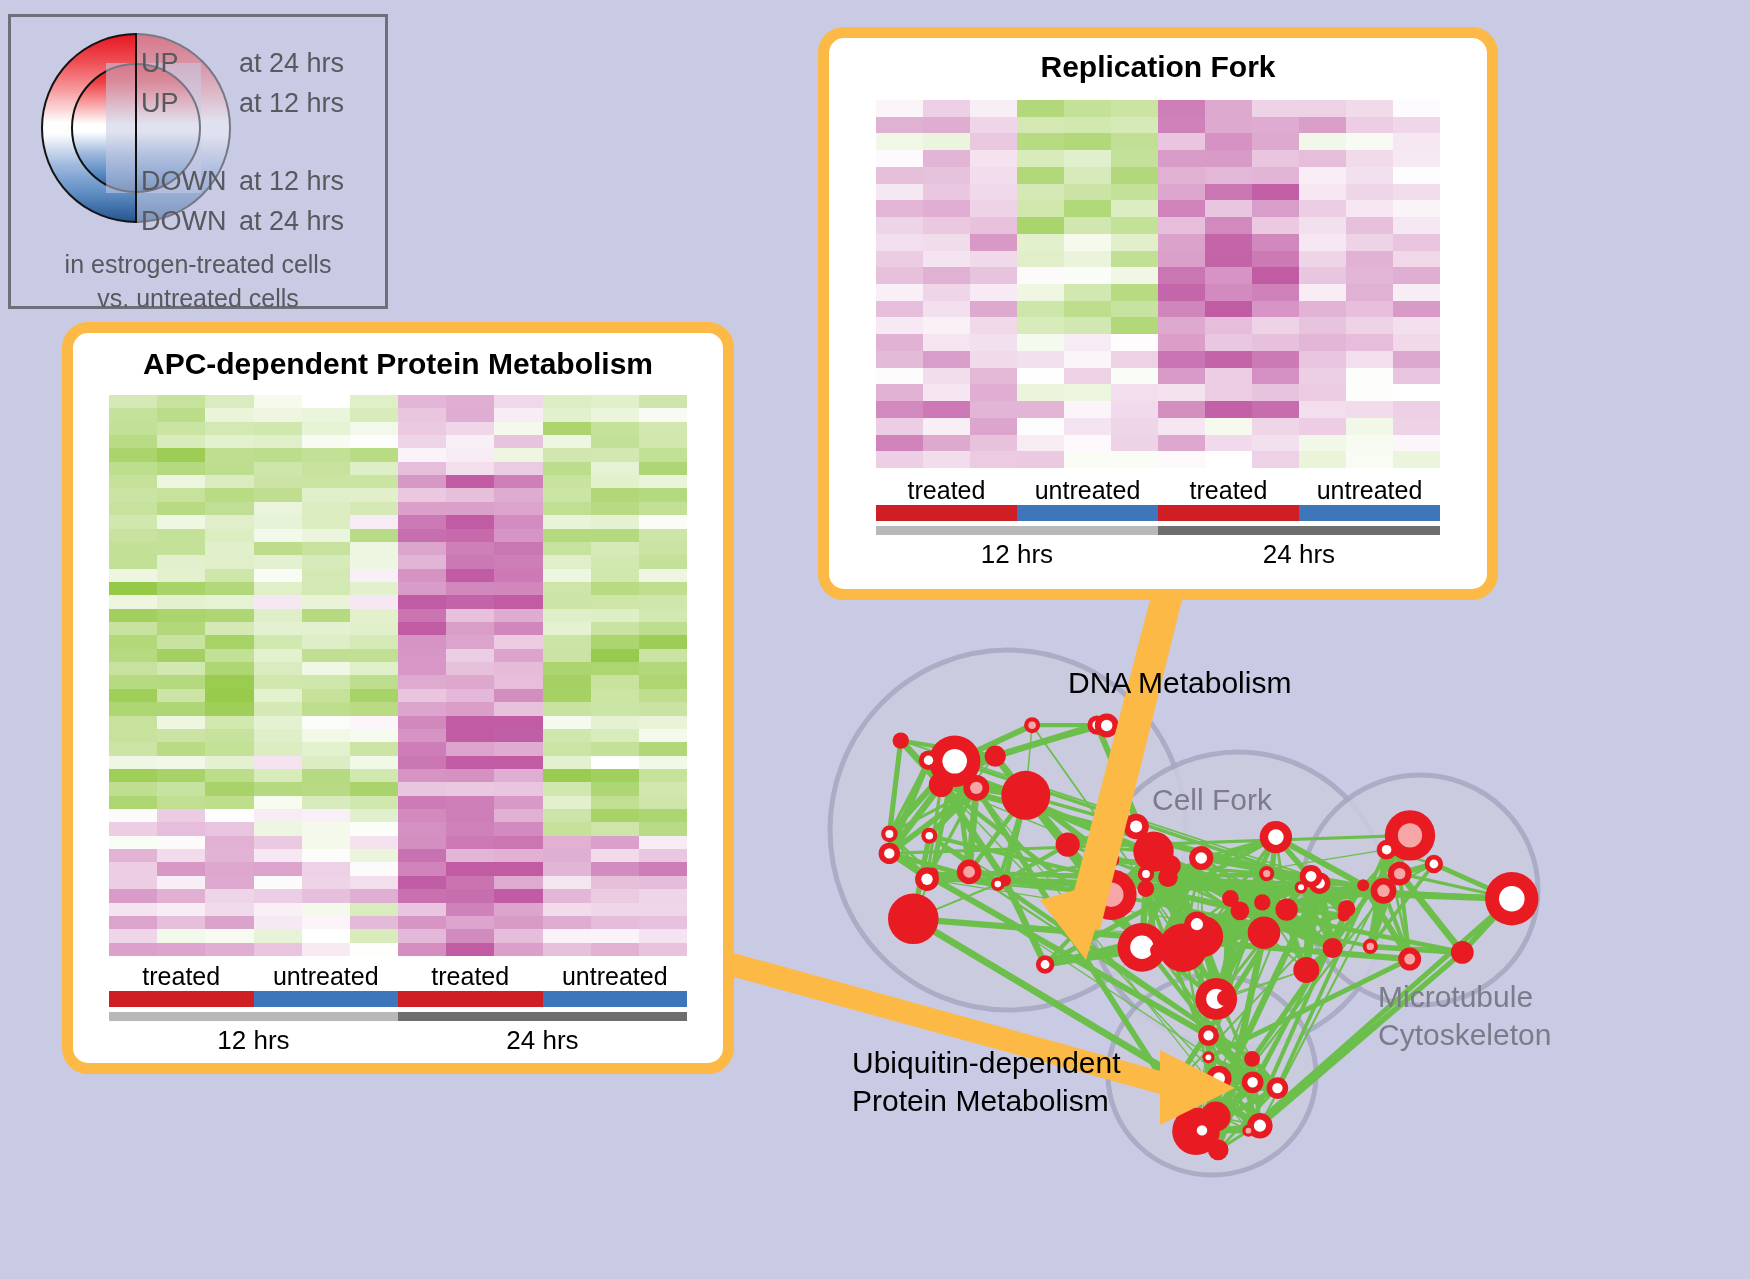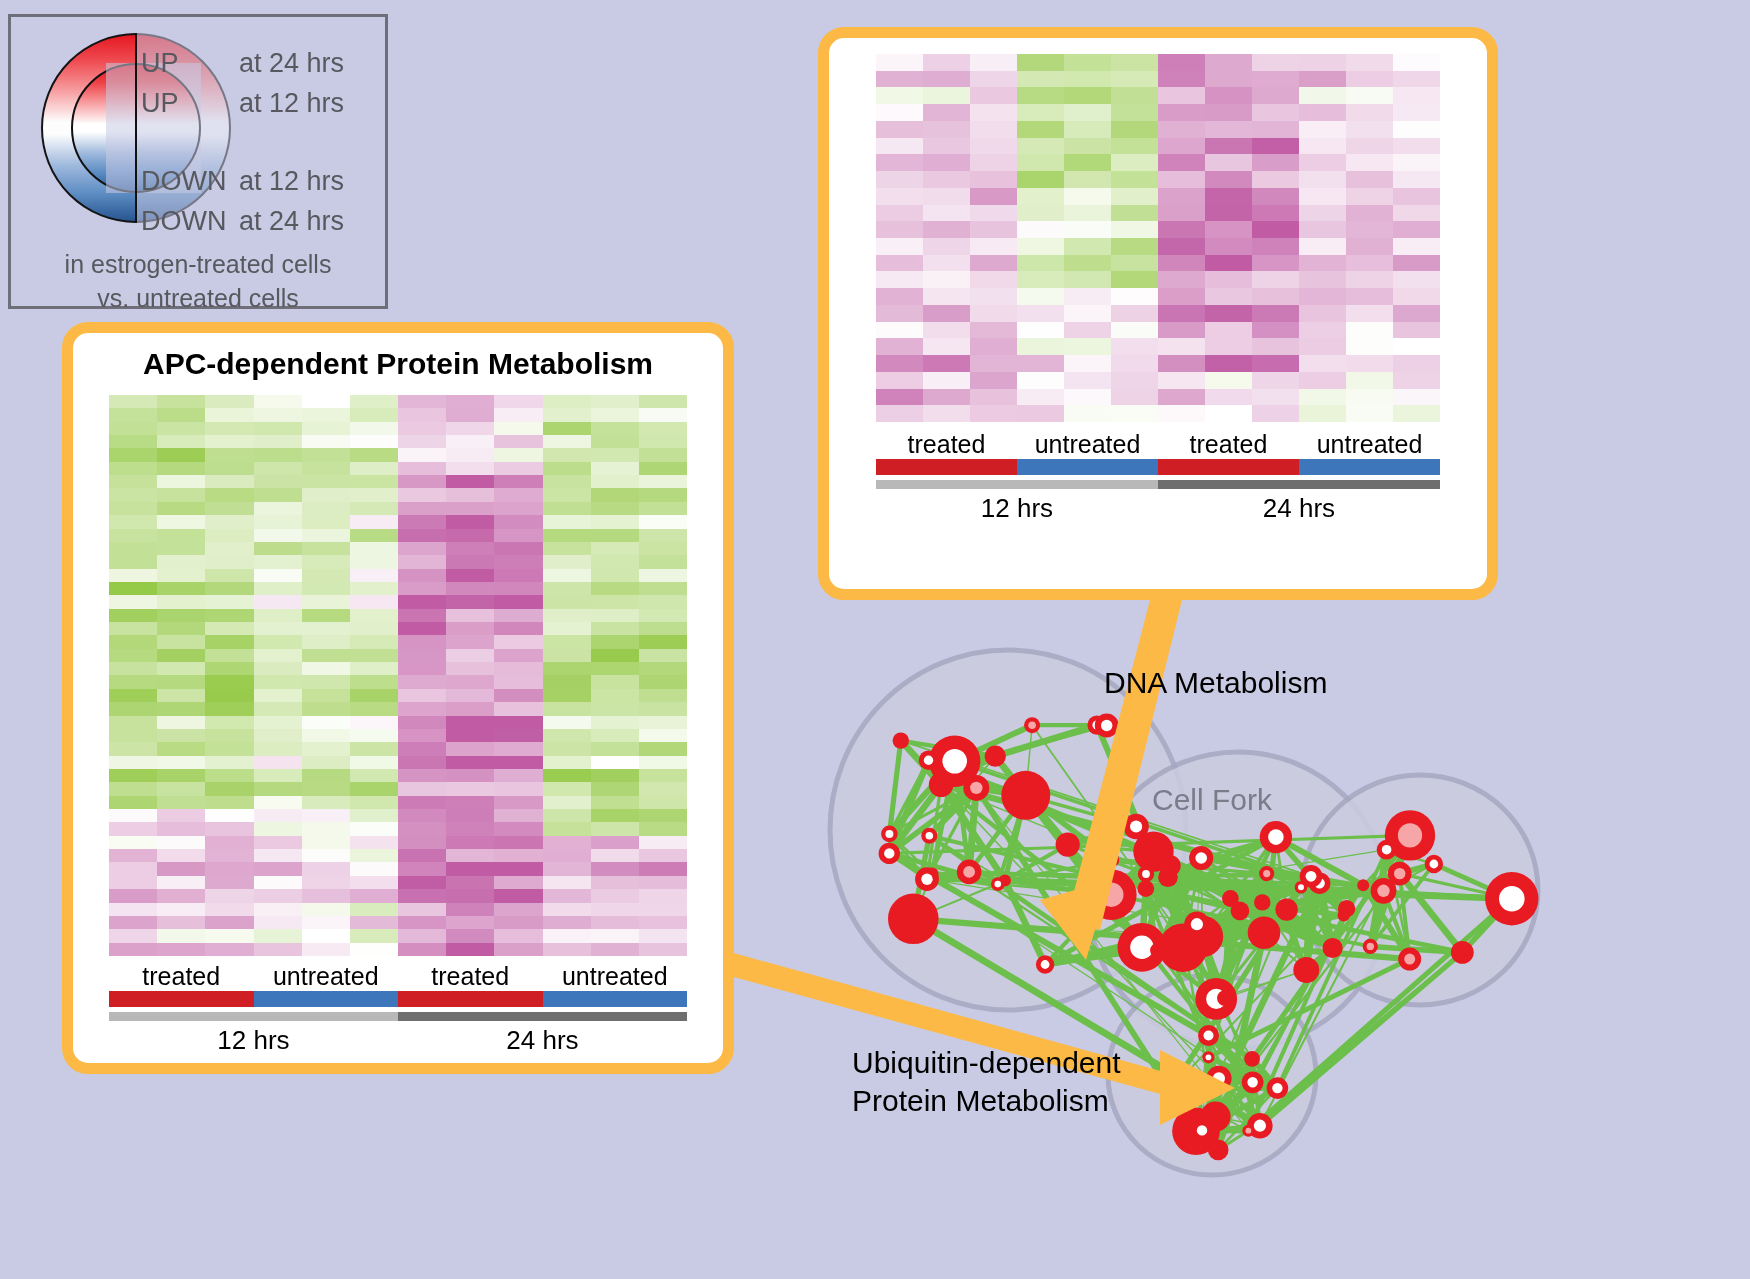--- a/index.html
+++ b/index.html
@@ -120,20 +120,21 @@
       </div>
     </div>
     <div class="key-foot">
       <div>in estrogen-treated cells</div>
       <div>vs. untreated cells</div>
     </div>
   </div>
 
 
   <div class="card rf-card">
+    <div class="panel-title rf-title">Replication Fork</div>
     <div class="hm rf-hm" id="hm-rf" style="grid-template-columns: repeat(12, 1fr); grid-template-rows: repeat(22, 1fr);">
         <i style="background:rgb(251,244,249)"></i>
         <i style="background:rgb(237,208,229)"></i>
         <i style="background:rgb(248,238,246)"></i>
         <i style="background:rgb(179,216,124)"></i>
         <i style="background:rgb(196,225,152)"></i>
         <i style="background:rgb(203,228,164)"></i>
         <i style="background:rgb(206,127,184)"></i>
         <i style="background:rgb(222,169,207)"></i>
         <i style="background:rgb(238,211,231)"></i>
@@ -1408,18 +1409,20 @@
       <circle cx="1202.0" cy="1130.4" r="10.9" fill="#e81b23"></circle>
       <circle cx="1202.0" cy="1130.4" r="5.2" fill="#ffffff"></circle>
       <circle cx="1208.4" cy="1057.3" r="6.1" fill="#e81b23"></circle>
       <circle cx="1208.4" cy="1057.3" r="2.9" fill="#ffffff"></circle>
       <path d="M1150 600 L1182 600 L1100 930 L1066 922 Z" fill="#fcb945"></path>
       <path d="M1040 900 L1110 880 L1086 960 Z" fill="#fcb945"></path>
       <path d="M730 952 L1175 1075 L1175 1098 L730 976 Z" fill="#fcb945"></path>
       <path d="M1160 1050 L1235 1088 L1160 1125 Z" fill="#fcb945"></path>
     </svg>
 
-  <div class="cluster-label" style="left:1104px;top:666px;">DNA Metabolism</div>
+  <div class="cluster-label" style="left:1068px;top:666px;">DNA Metabolism</div>
   <div class="cluster-label gray" style="left:1152px;top:783px;">Cell Fork</div>
+  <div class="cluster-label gray" style="left:1378px;top:978px;line-height:38px;">Microtubule
+Cytoskeleton</div>
   <div class="cluster-label" style="left:852px;top:1044px;line-height:38px;">Ubiquitin-dependent
 Protein Metabolism</div>
 
 </div>
 
 </body></html>

